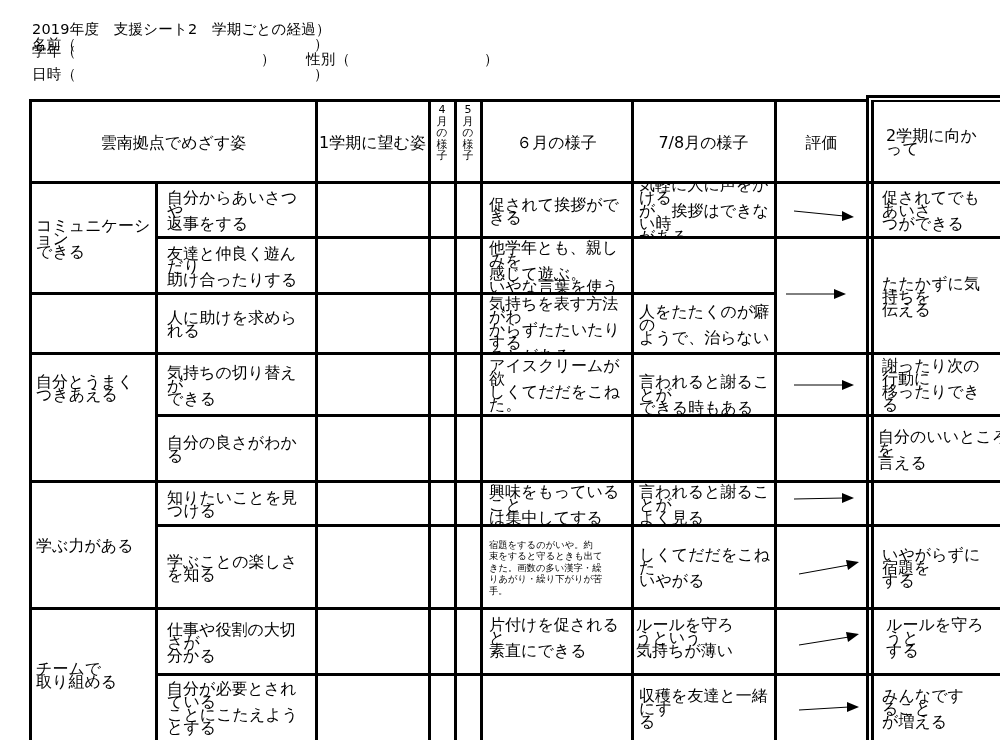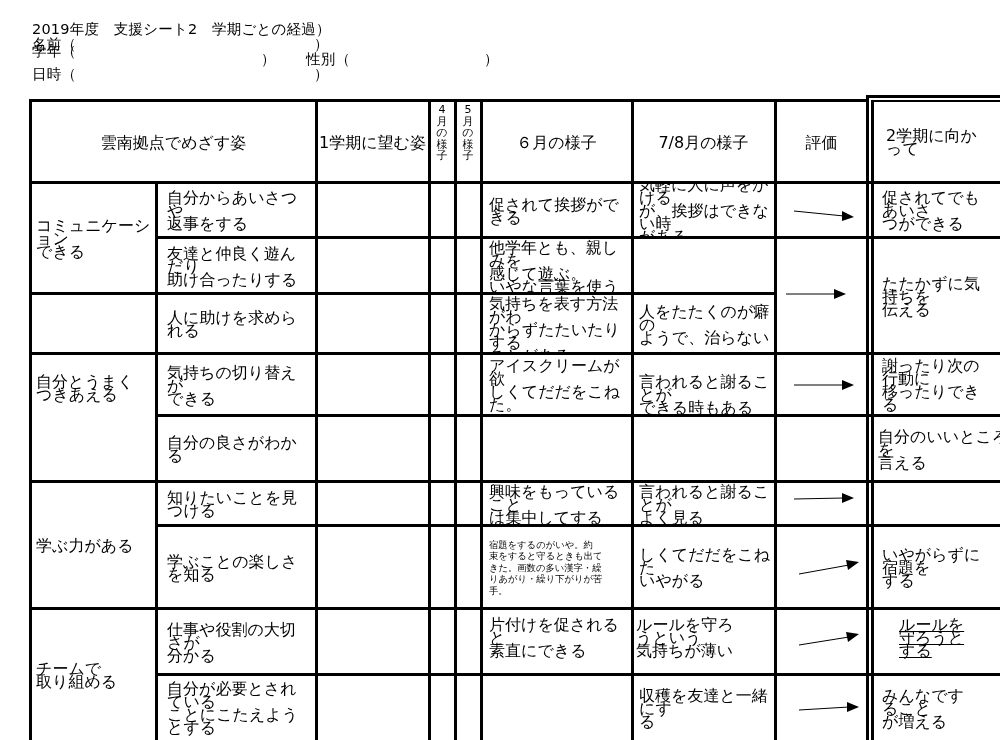--- a/index.html
+++ b/index.html
@@ -118,21 +118,21 @@
 つができる</div>
   <div class="cell" style="left:874px;top:239px;width:126px;height:114px;padding:0 8px;">たたかずに気持ちを
 伝える</div>
   <div class="cell" style="left:874px;top:355px;width:126px;height:60px;padding:0 8px;">謝ったり次の行動に
 移ったりできる</div>
   <div class="cell" style="left:874px;top:417px;width:151px;height:64px;padding:0 4px;">自分のいいところを
 言える</div>
   <div class="cell" style="left:874px;top:483px;width:126px;height:42px;padding:0 8px;"></div>
   <div class="cell" style="left:874px;top:527px;width:126px;height:81px;padding:12px 8px;">いやがらずに宿題を
 する</div>
-  <div class="cell" style="left:874px;top:610px;width:126px;height:64px;padding:0 25px;align-items:flex-start;padding-top:8px;text-decoration:underline;">ルールを守ろうと
+  <div class="cell" style="left:874px;top:610px;width:126px;height:64px;padding:0 12px;align-items:flex-start;padding-top:8px;">ルールを守ろうと
 する</div>
   <div class="cell" style="left:874px;top:676px;width:113px;height:64px;padding:0 8px;">みんなですること
 が増える</div>
 </div>
 
 <svg class="arrow" style="left:790px;top:205px;" width="70" height="20">
     <line x1="4" y1="6" x2="54" y2="11" stroke="#000" stroke-width="1"></line>
     <polygon points="52,6 64,12 52,16" fill="#000"></polygon>
   </svg>
 <svg class="arrow" style="left:782px;top:286px;" width="70" height="16">

